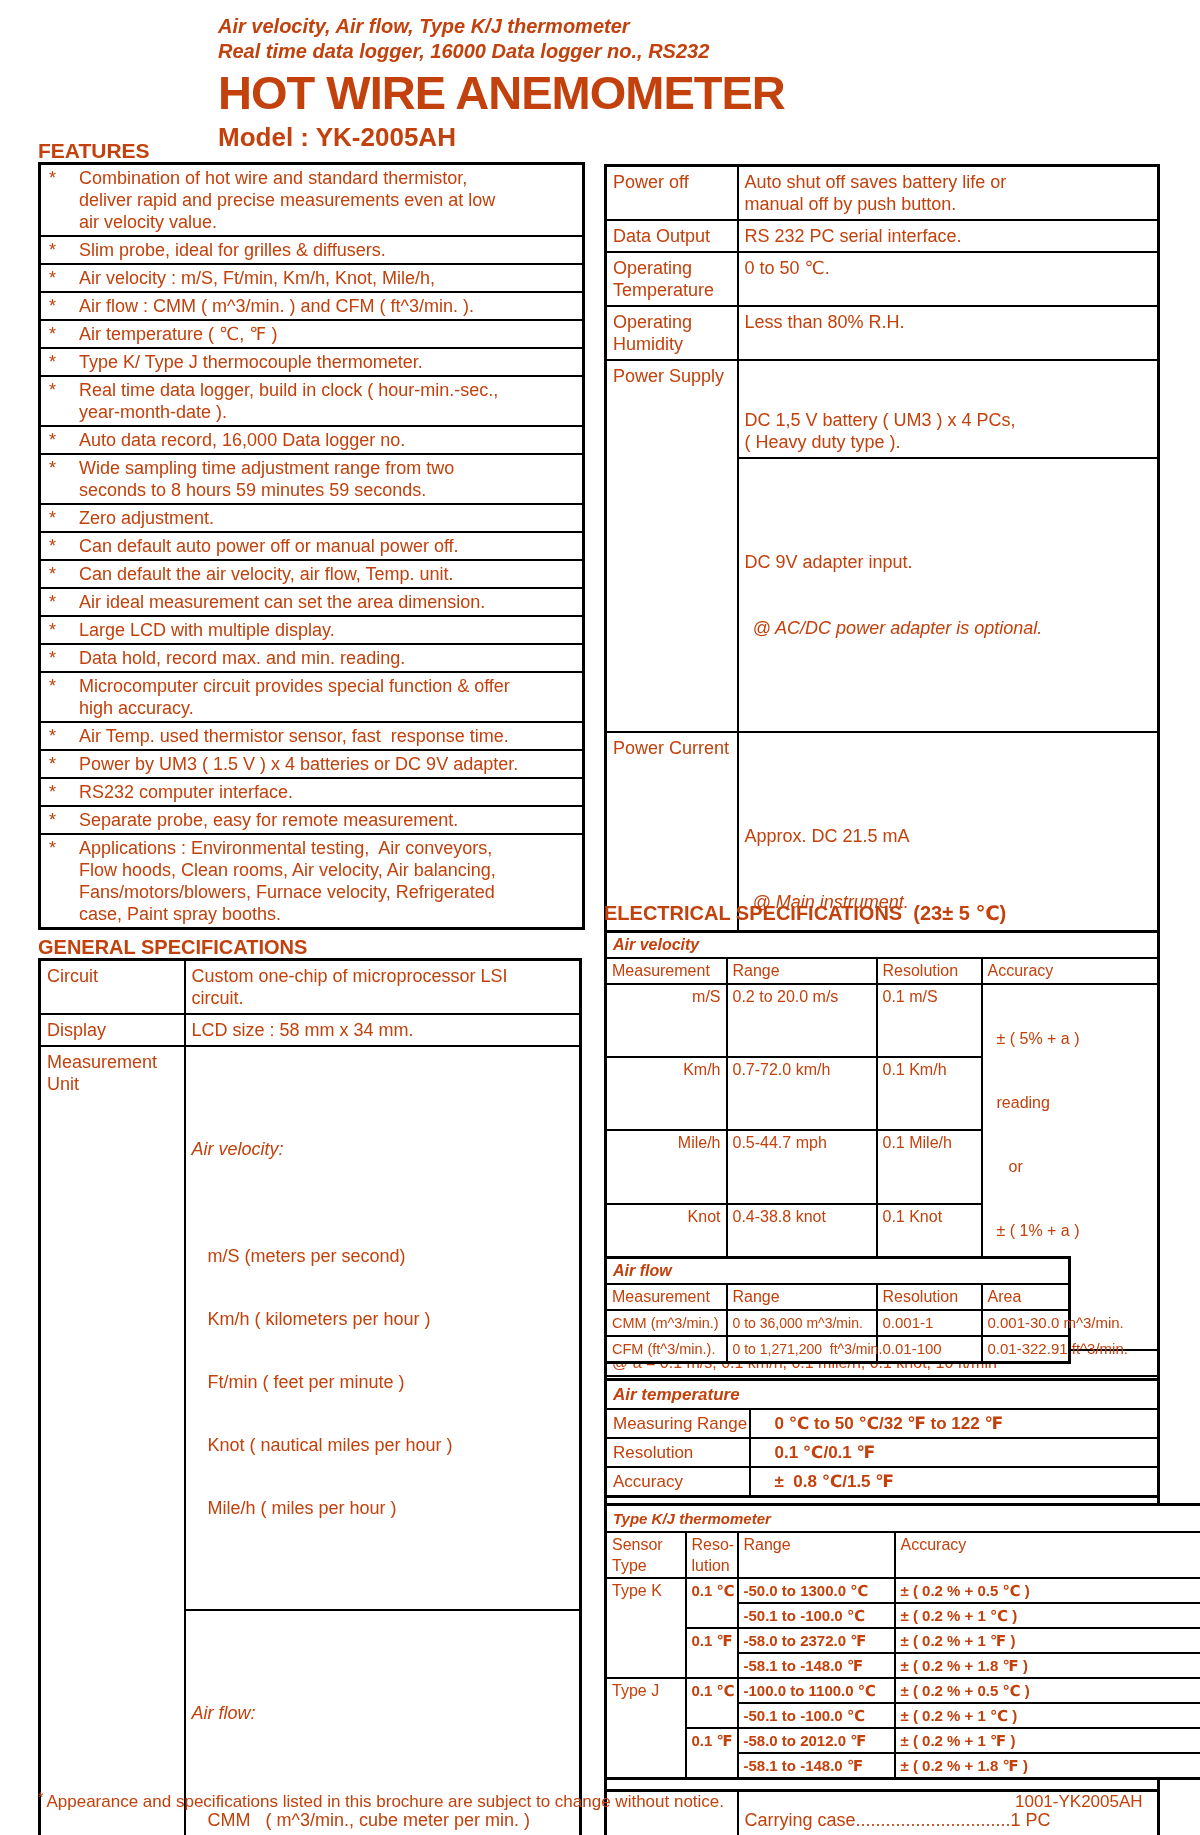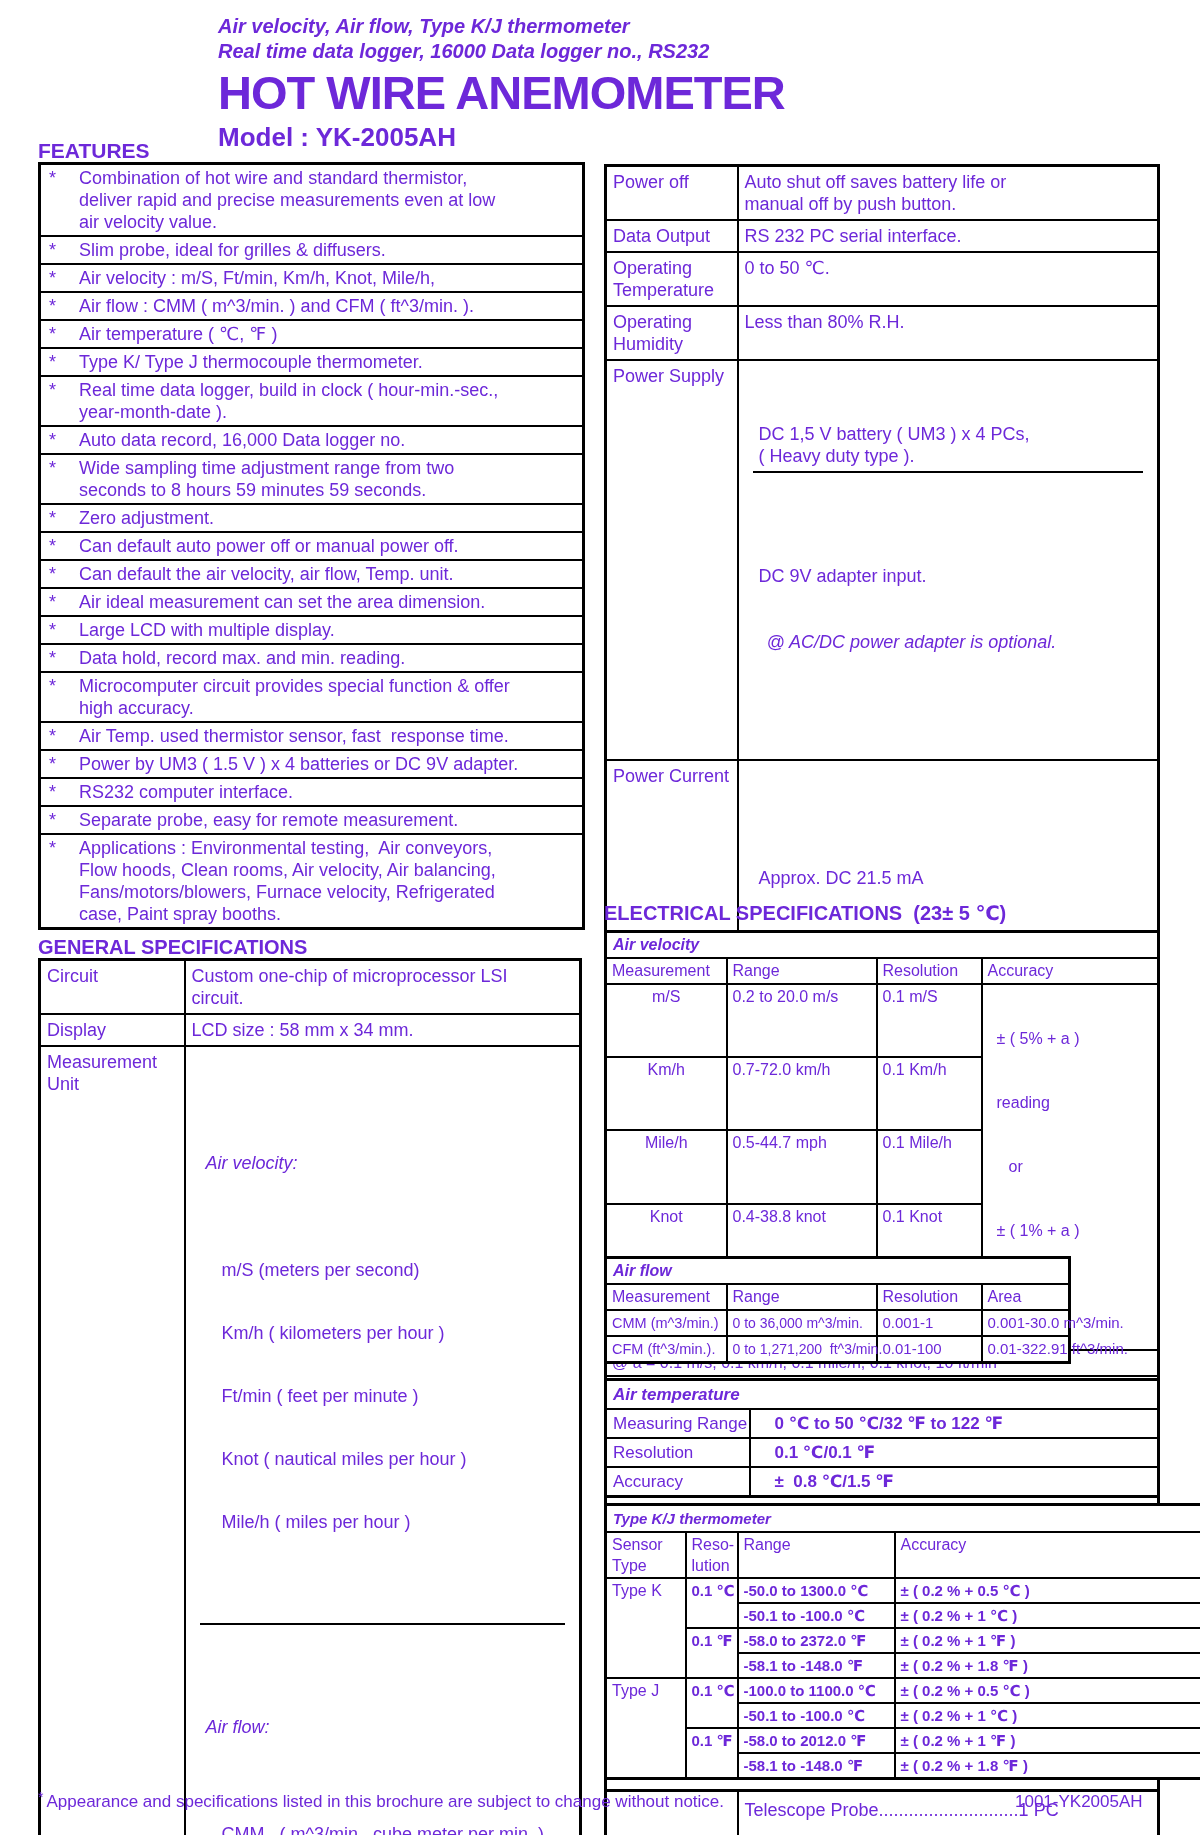--- a/index.html
+++ b/index.html
@@ -1,19 +1,19 @@
 <!DOCTYPE html>
 <html><head>
 <meta charset="utf-8">
 <style>
   * { box-sizing: border-box; }
   body { margin: 0; background: #888; }
   .page {
     position: relative; width: 1200px; height: 1835px;
-    background: #fff; color: #6d28d9;
+    background: #fff; color: #c2410c;
     font-family: "Liberation Sans", "DejaVu Sans", sans-serif;
     overflow: hidden; margin: 0 auto;
   }
   
   .doc-header { position: absolute; left: 218px; top: 14px; }
   .tagline { font-size: 20px; font-weight: bold; font-style: italic; line-height: 25px; white-space: pre; }
   .title { font-size: 47px; font-weight: bold; line-height: 52px; margin-top: 3px; letter-spacing: -1px; white-space: pre; }
   .model { font-size: 26px; font-weight: bold; margin-top: 3px; white-space: pre; }
   .sec-head { position: absolute; margin: 0; font-size: 21px; font-weight: bold; white-space: pre; }
   #features-head { left: 38px; top: 139px; }
@@ -25,21 +25,21 @@
   .frow { position: relative; border-bottom: 2px solid #000; padding: 2px 6px 2px 38px; font-size: 18px; line-height: 22px; }
   .frow:last-child { border-bottom: 0; }
   .star { position: absolute; left: 8px; top: 2px; }
   .ftext { white-space: pre-wrap; }
 
   
   table.spec { position: absolute; border-collapse: collapse; table-layout: fixed; background: #fff; border: 3px solid #000; }
   table.spec td { border: 2px solid #000; vertical-align: top; font-size: 18px; line-height: 22px; padding: 4px 6px; }
   .pre { white-space: pre; }
   .val, .lbl { white-space: pre; }
-  .nopad { padding: 14px !important; }
+  .nopad { padding: 0 !important; }
   .subcell { padding: 4px 6px; border-bottom: 2px solid #000; white-space: pre; }
   .subcell:last-child { border-bottom: 0; }
   .it { font-style: italic; }
   .ind8  { padding-left: 8px; }
   .ind24 { margin-left: 16px; }
   .gap28 { margin-left: 28px; }
   .gap30 { margin-left: 30px; }
   .smline { font-size: 16px; line-height: 21px; padding-left: 34px; white-space: pre; }
   .line { white-space: pre; }
 
@@ -48,21 +48,21 @@
   #general-table .subcell div { line-height: 21px; }
 
   
   .ttl { font-size: 20px; font-weight: bold; font-style: italic; line-height: 24px; padding: 2px 6px !important; }
   #airvel-table  { left: 604px; top: 930px;  width: 556px; }
   #airflow-table { left: 604px; top: 1256px; width: 467px; }
   #airtemp-table { left: 604px; top: 1378px; width: 556px; }
   #thermo-table  { left: 604px; top: 1503px; width: 656px; }
 
   #airvel-table td, #airflow-table td { font-size: 16px; line-height: 20px; padding: 2px 5px; white-space: pre; }
-  #airvel-table .mcol { text-align: center; }
+  #airvel-table .mcol { text-align: right; }
   .acc { font-size: 17px; padding-left: 14px !important; }
   .acc div { line-height: 24px; }
   .acc .or { padding-left: 12px; }
   .foot { font-size: 16px; }
   .notecell { padding: 3px 8px !important; }
   .notetitle { font-size: 17px; line-height: 22px; }
   .notecols { display: flex; font-size: 16px; line-height: 24px; }
   .ncol1 { width: 210px; padding-left: 4px; }
   .indk { padding-left: 52px; }
 

